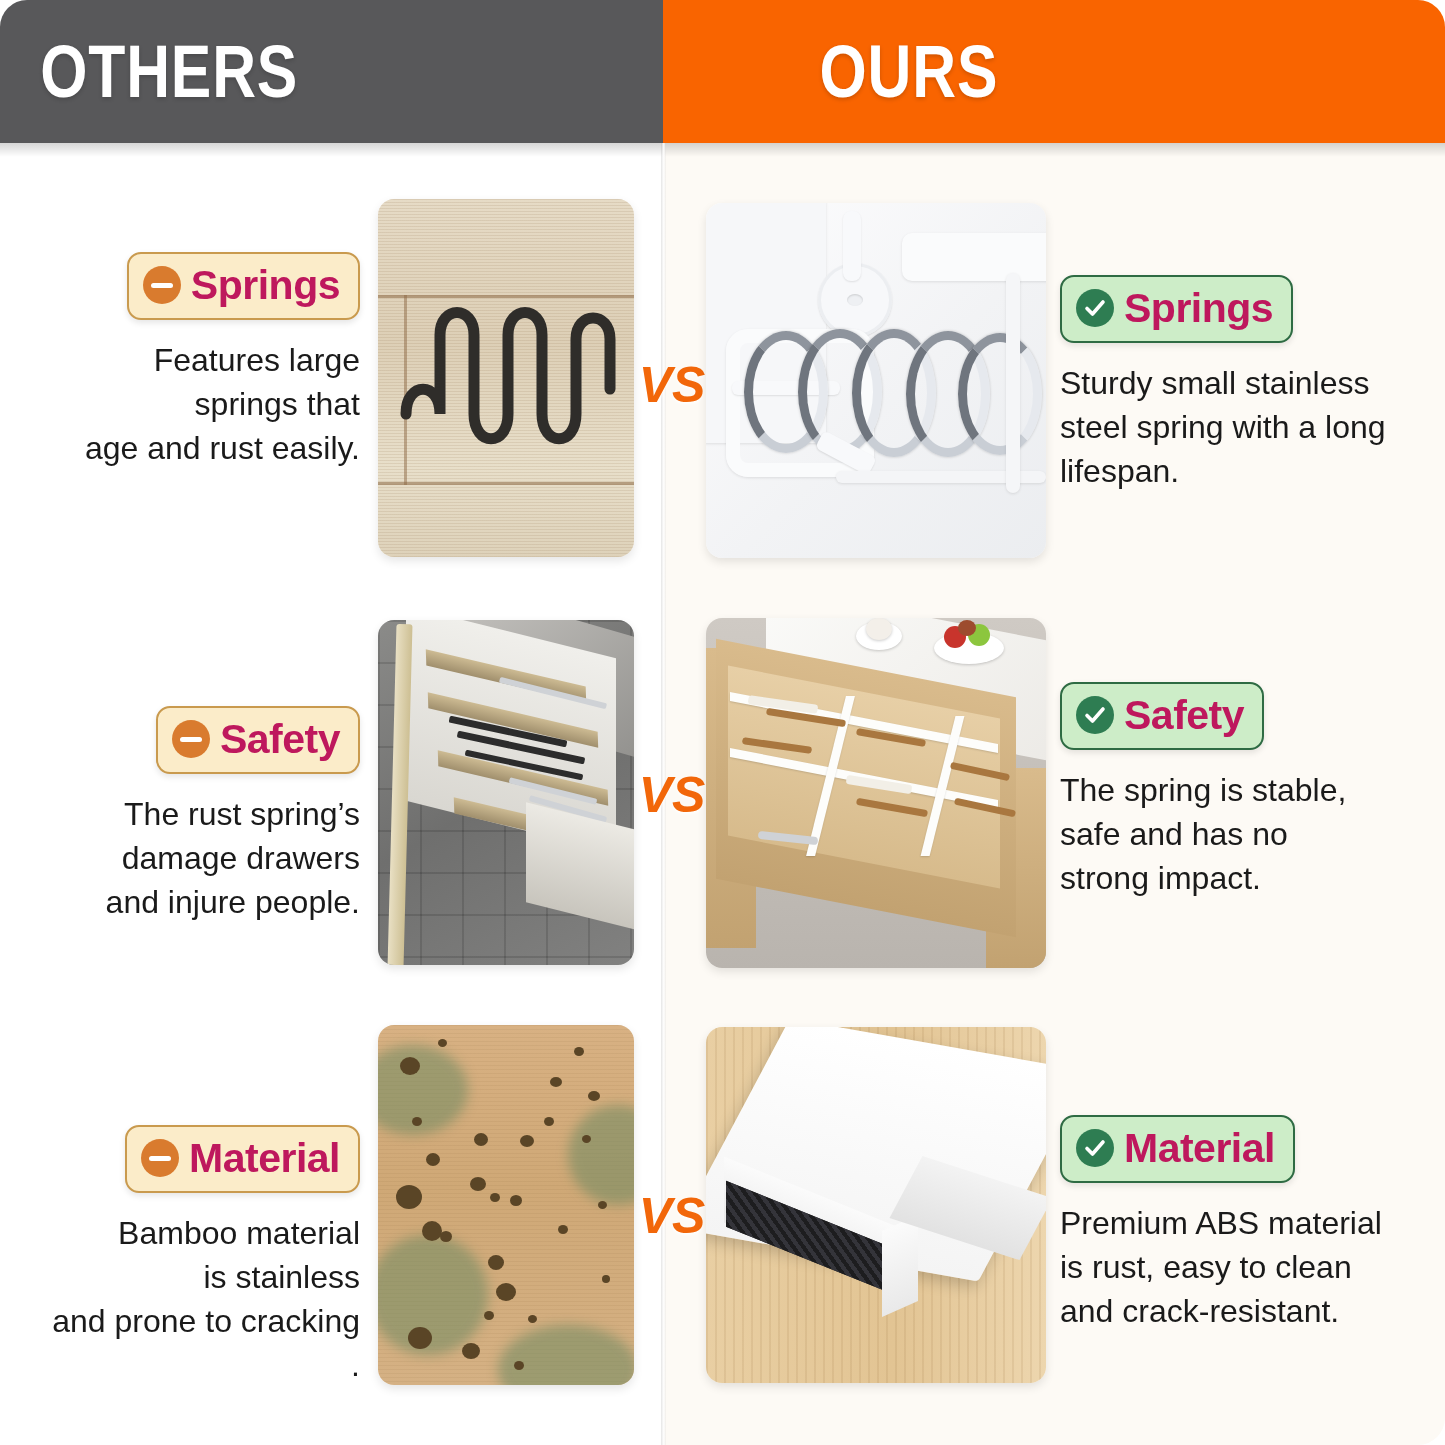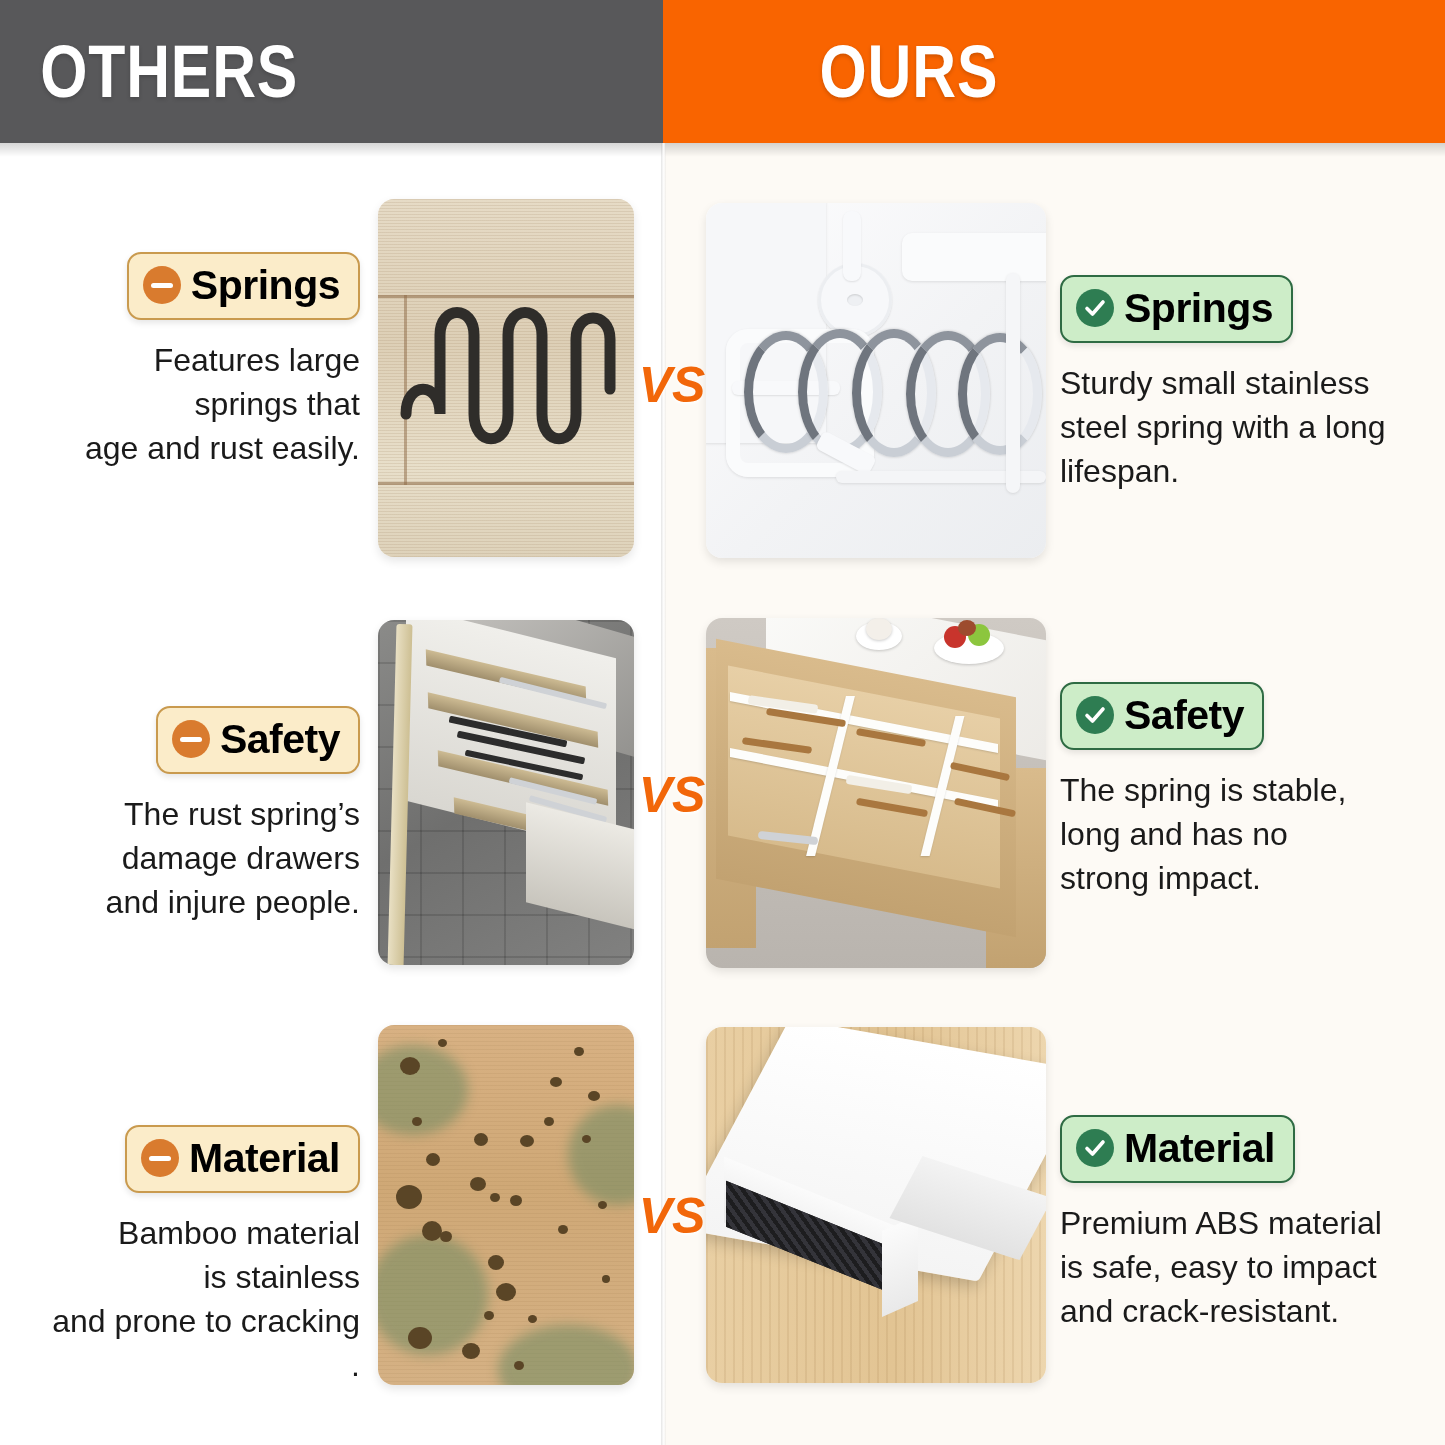--- a/index.html
+++ b/index.html
@@ -2,21 +2,21 @@
 <html><head>
 <meta charset="utf-8">
 <style>
   html,body{margin:0;padding:0;}
   body{
     width:1445px;height:1445px;
     font-family:"Liberation Sans",sans-serif;
     background:#ffffff;
     overflow:hidden;
   }
-  .page{position:relative;width:1445px;height:1445px;overflow:hidden;background:#fff;}
+  .page{position:relative;width:1445px;height:1445px;overflow:hidden;background:#fff;border-radius:27px;}
 
   
   .bg-left{position:absolute;left:0;top:0;width:663px;height:1445px;background:#ffffff;}
   .bg-right{position:absolute;left:663px;top:0;width:782px;height:1445px;background:#fdfaf5;}
 
   
   .header{position:absolute;left:0;top:0;width:1445px;height:143px;}
   .header-half{position:absolute;top:0;height:143px;display:flex;align-items:center;justify-content:center;}
   .header-left{left:0;width:663px;background:#58585a;}
   .header-right{left:663px;width:782px;background:#f96400;}
@@ -51,21 +51,21 @@
 
   .badge{
     display:inline-flex;align-items:center;gap:10px;
     border-radius:14px;padding:9px 18px 11px 14px;
     box-shadow:0 3px 6px rgba(0,0,0,.10);
     white-space:nowrap;
   }
   .badge-bad{background:#fbecc9;border:2px solid #c99a4e;}
   .badge-good{background:#cdedc8;border:2px solid #2e6b43;}
   .badge-label{
-    font-size:41px;font-weight:bold;color:#000000;
+    font-size:41px;font-weight:bold;color:#be185d;
     font-family:"Liberation Sans",sans-serif;letter-spacing:-0.5px;line-height:44px;
   }
   .mark{width:38px;height:38px;border-radius:50%;flex:0 0 38px;position:relative;}
   .mark-bad{background:#d97b2e;}
   .mark-good{background:#2e7d52;}
   .mark-bad:after{content:"";position:absolute;left:8px;top:16.5px;width:22px;height:5px;border-radius:3px;background:#fff;}
   .mark-good svg{position:absolute;left:7px;top:7px;}
 
   .desc{
     font-size:32px;line-height:44px;color:#1a1a1a;
@@ -298,21 +298,21 @@
       <span class="badge badge-good">
         <span class="mark mark-good">
           <svg width="24" height="24" viewBox="0 0 24 24">
               <path d="M4 12.5 L9.5 18 L20 6" fill="none" stroke="#fff" stroke-width="3.6" stroke-linecap="round" stroke-linejoin="round"></path>
             </svg>
         </span>
         <span class="badge-label">Safety</span>
       </span>
       <div class="desc">
         <div>The spring is stable,</div>
-        <div>long and has no</div>
+        <div>safe and has no</div>
         <div>strong impact.</div>
       </div>
     </div>
   </div>
 
   <div class="row row3">
 
     <div class="txt txt-left" style="top:120px;">
       <span class="badge badge-bad">
         <span class="mark mark-bad"></span>
@@ -376,19 +376,19 @@
       <span class="badge badge-good">
         <span class="mark mark-good">
           <svg width="24" height="24" viewBox="0 0 24 24">
               <path d="M4 12.5 L9.5 18 L20 6" fill="none" stroke="#fff" stroke-width="3.6" stroke-linecap="round" stroke-linejoin="round"></path>
             </svg>
         </span>
         <span class="badge-label">Material</span>
       </span>
       <div class="desc">
         <div>Premium ABS material</div>
-        <div>is safe, easy to impact</div>
+        <div>is rust, easy to clean</div>
         <div>and crack-resistant.</div>
       </div>
     </div>
   </div>
 
 </div>
 
 </body></html>

